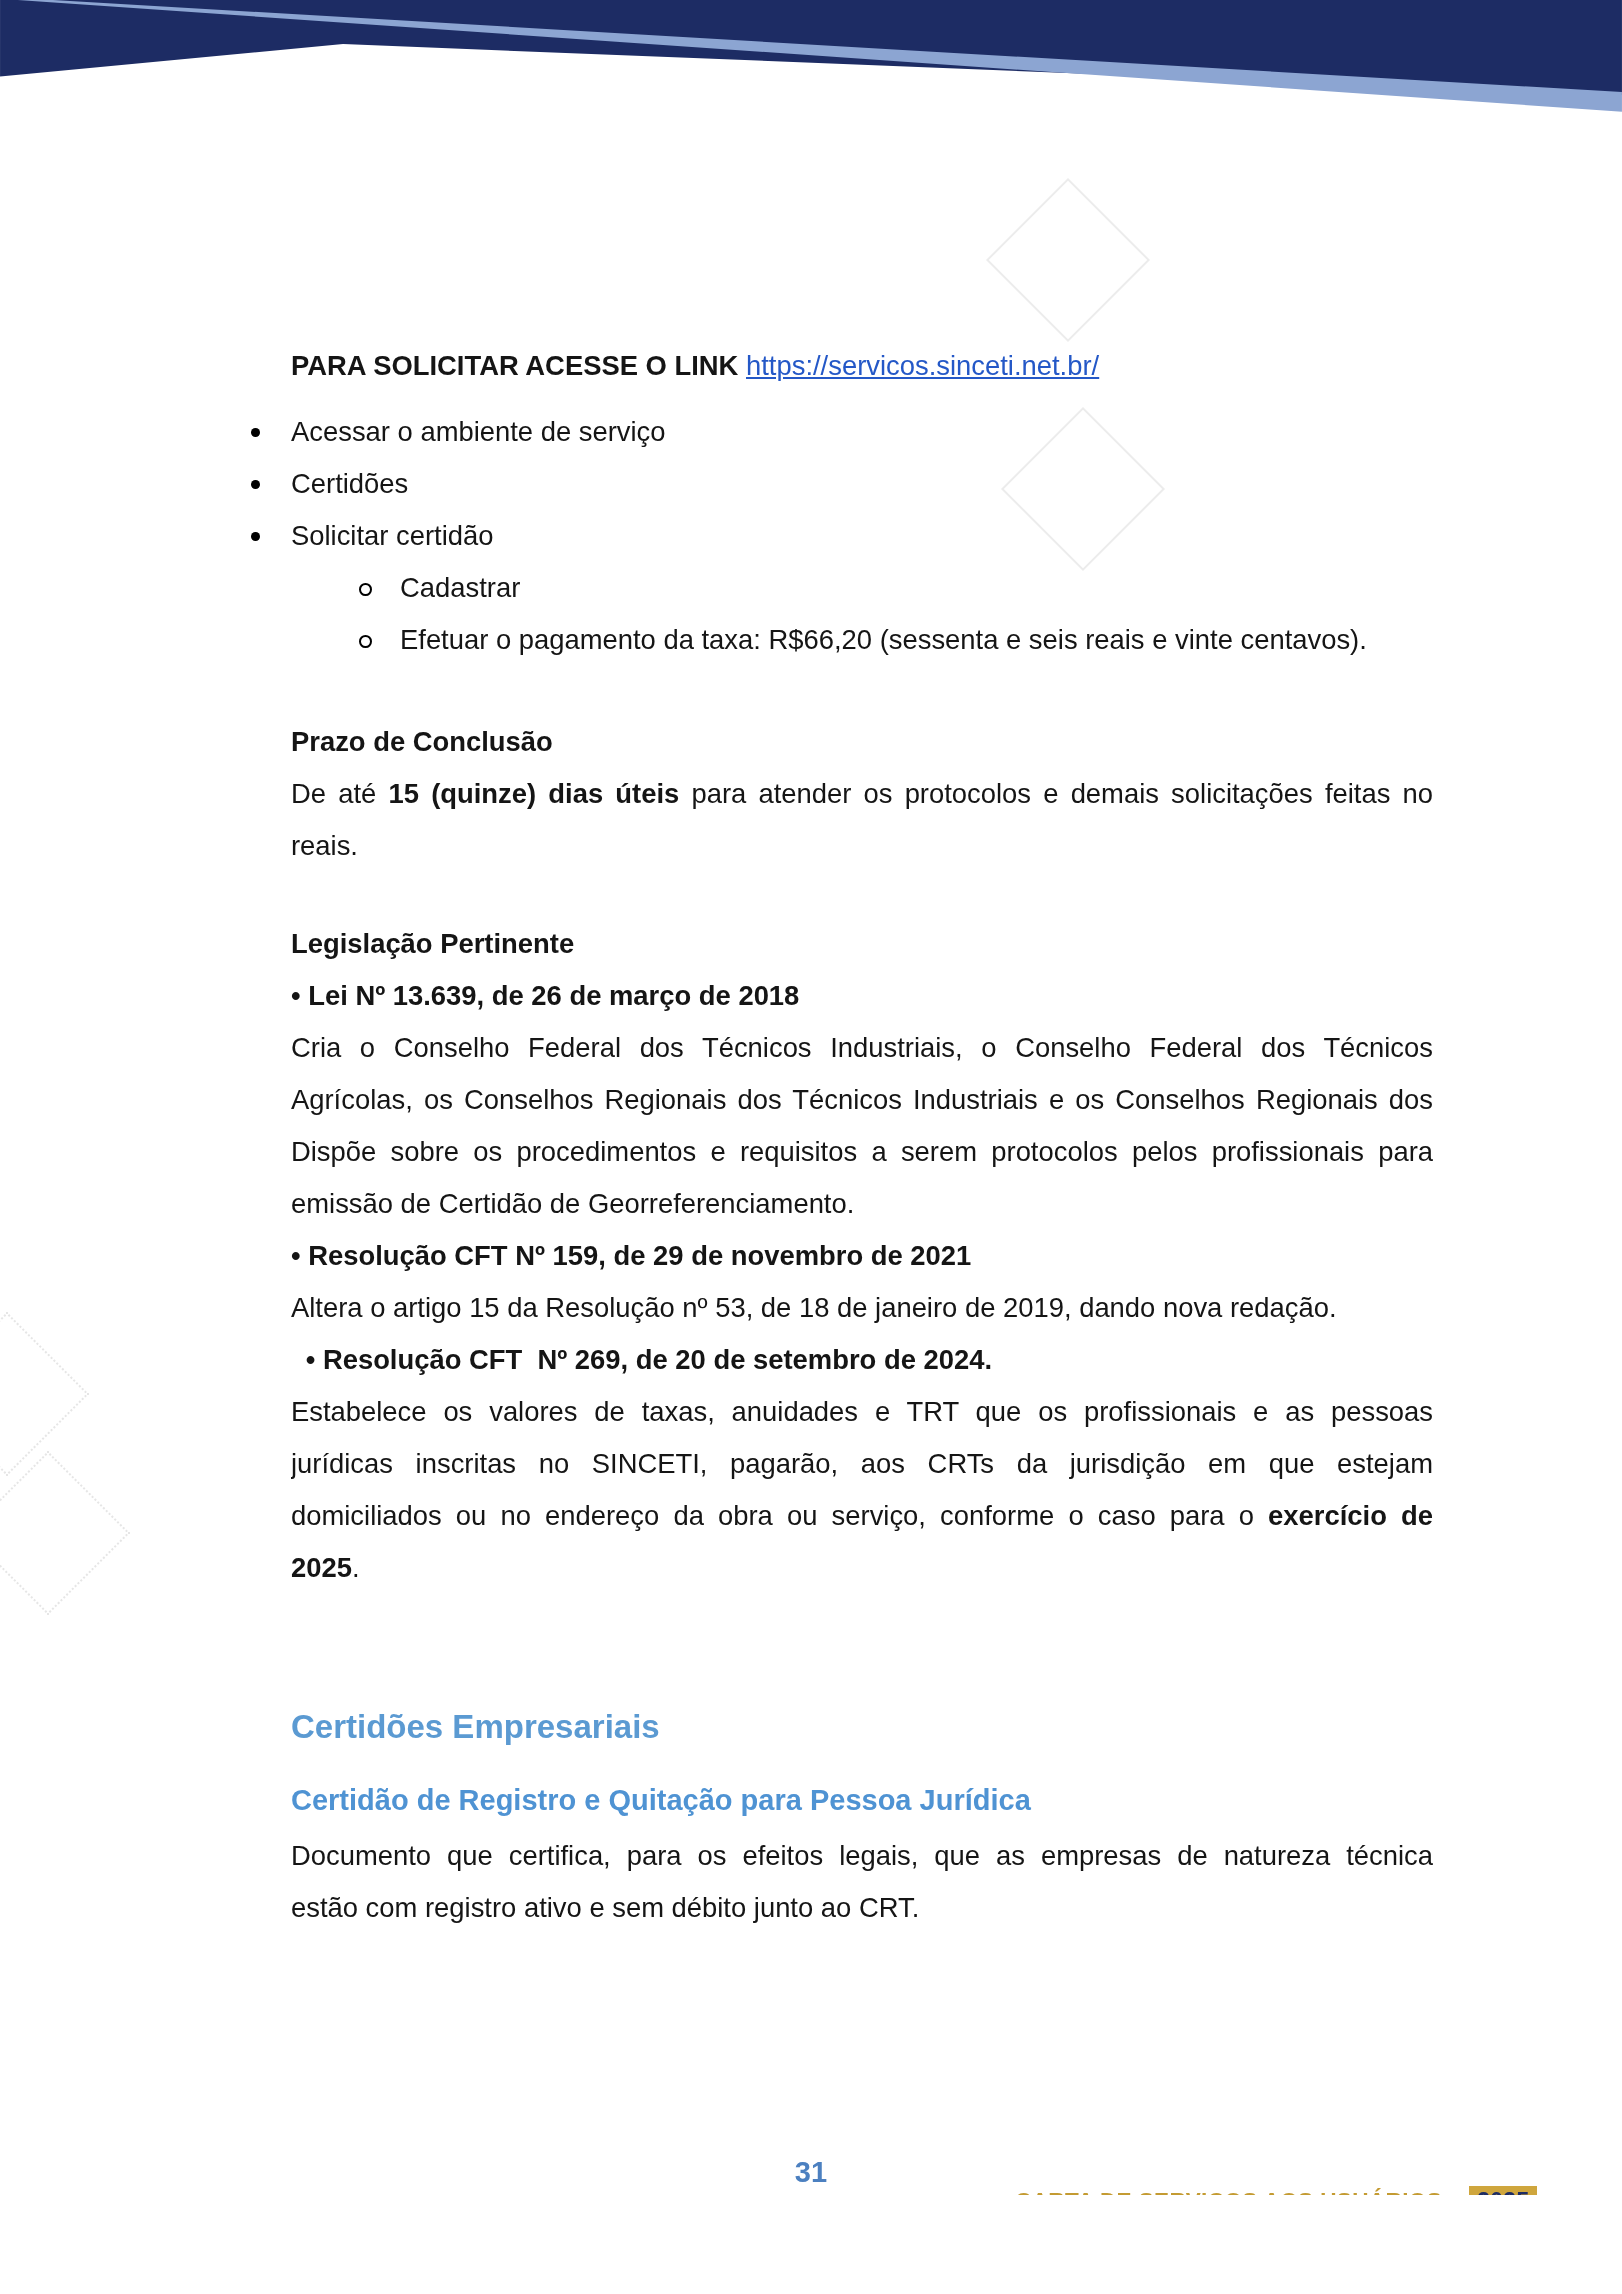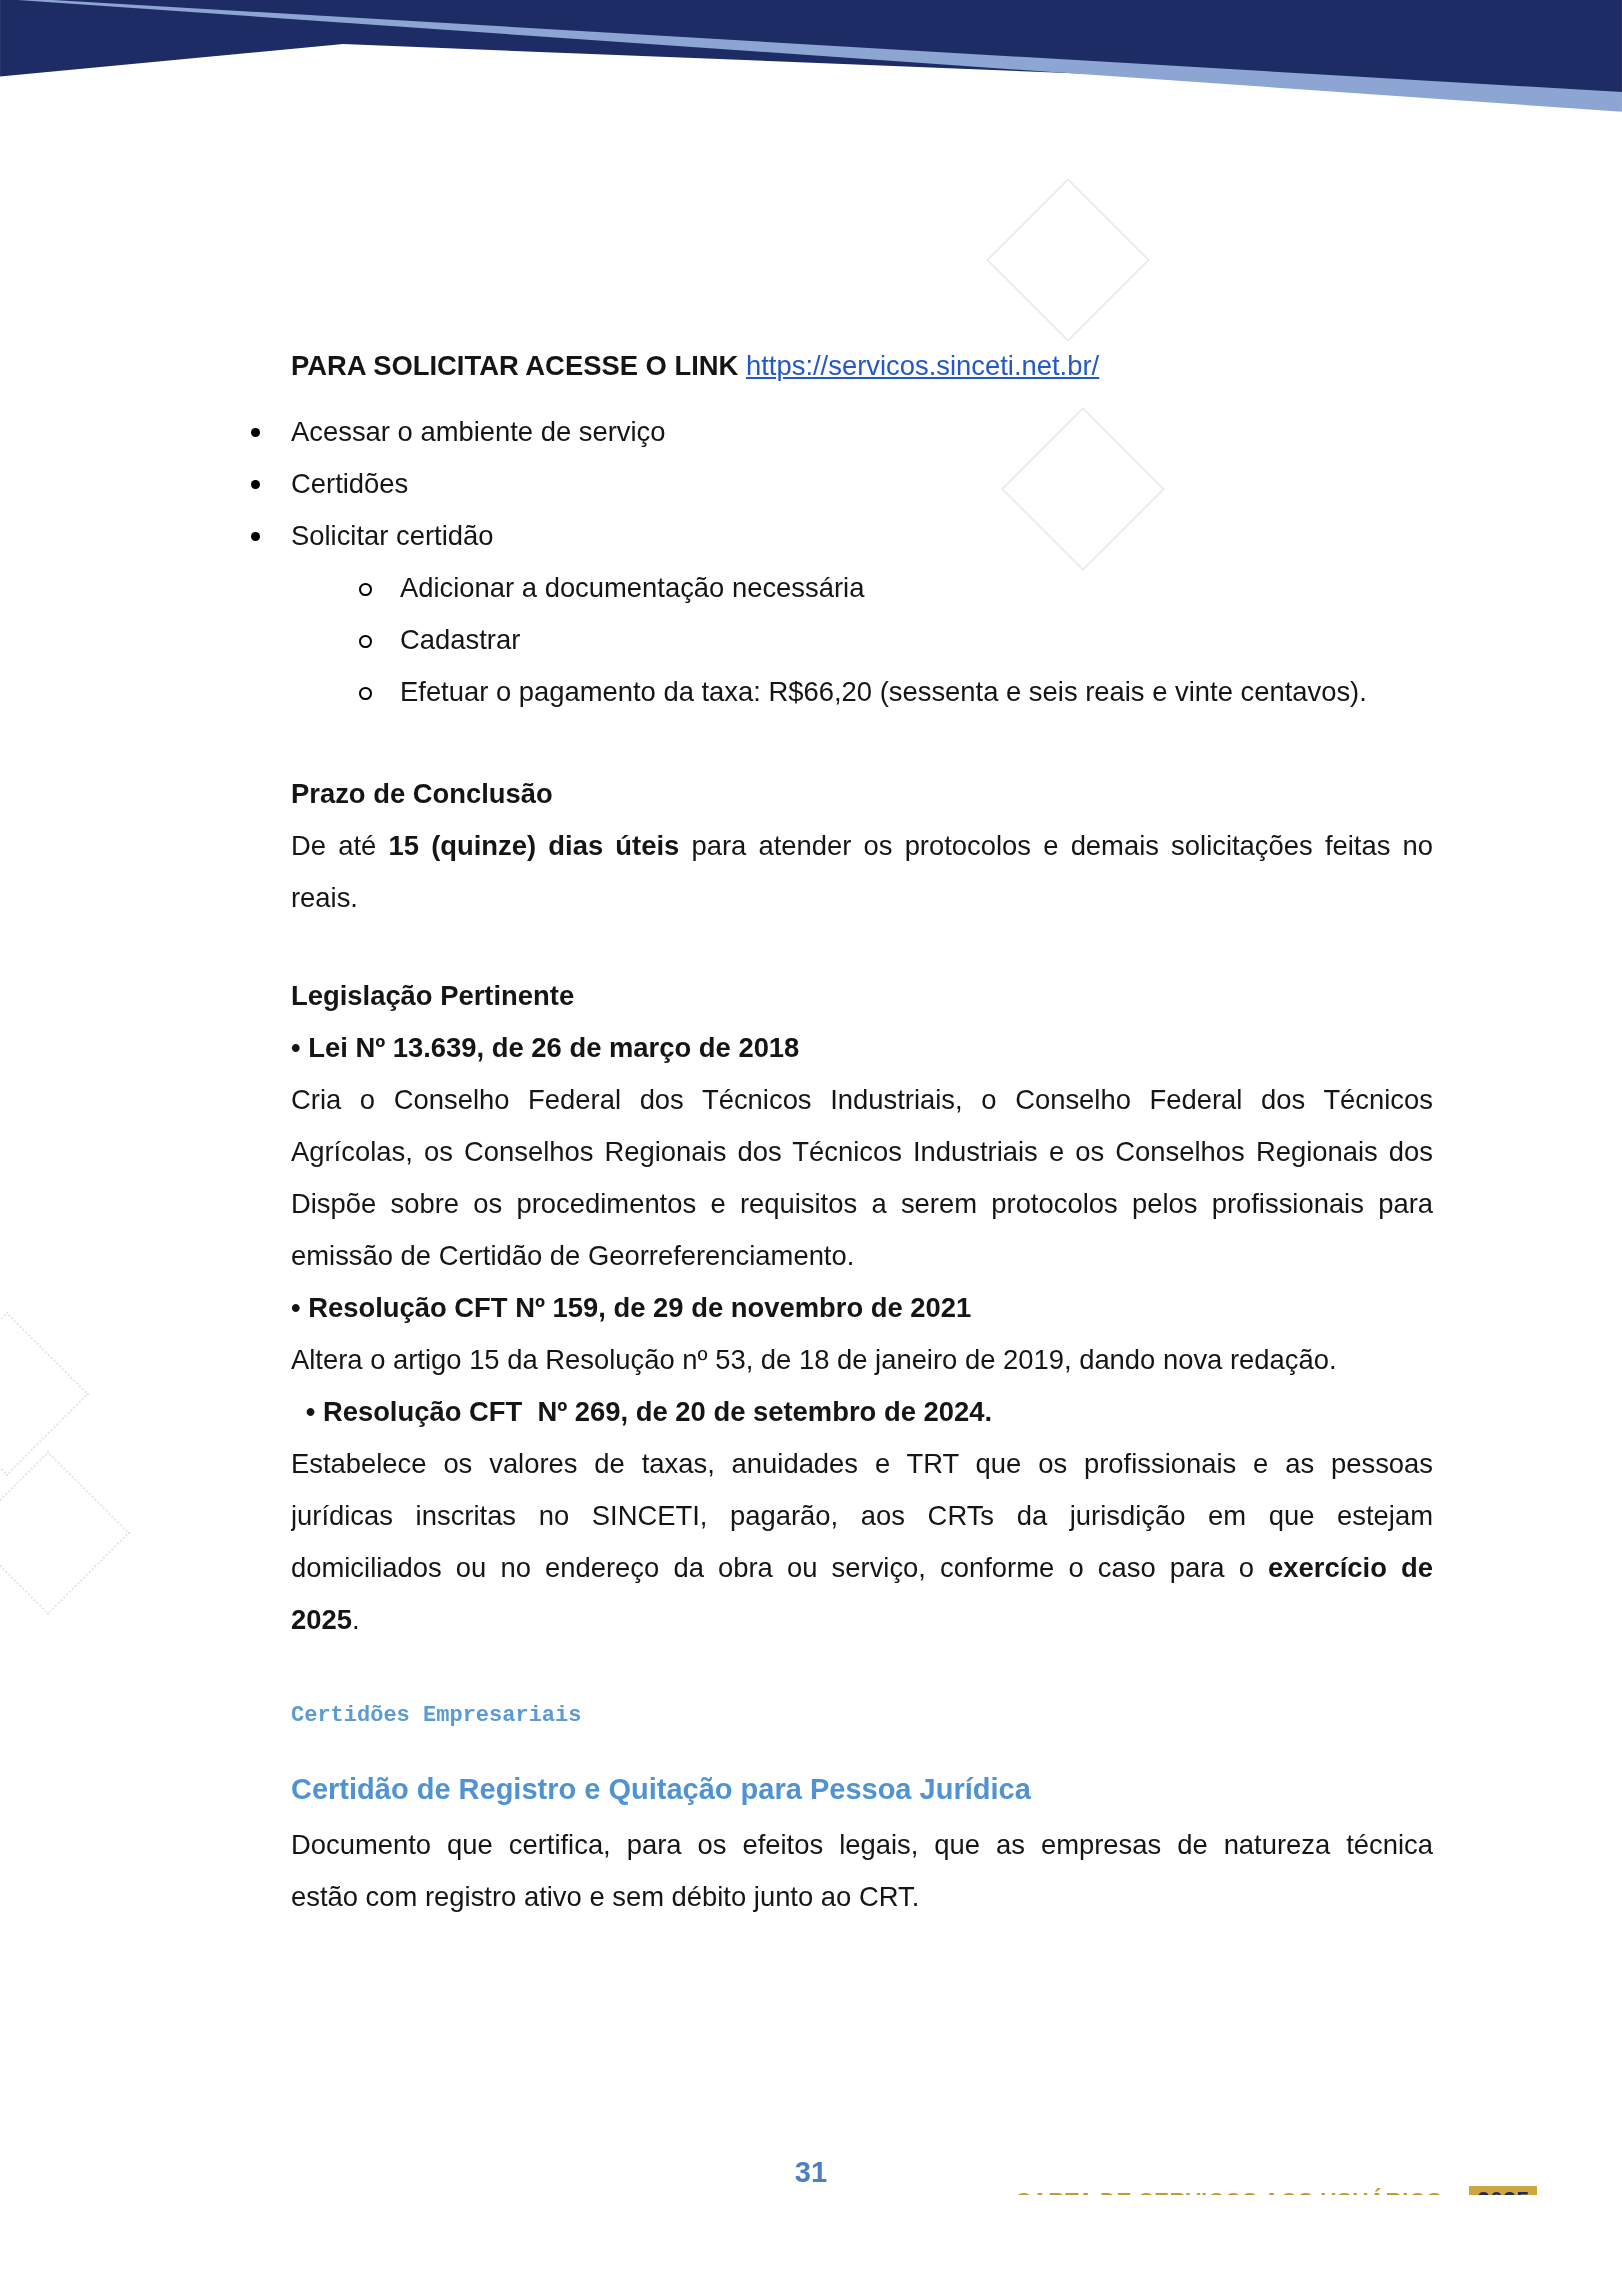--- a/index.html
+++ b/index.html
@@ -31,22 +31,22 @@
              border-radius:50%; background:#000; }
   .l2 { position:relative; padding-left:109px; }
   .l2 .ring { position:absolute; left:68px; top:21.6px; width:8.8px; height:8.8px;
               border:2px solid #000; border-radius:50%; background:transparent; }
 
   .mt-b1     { margin-top:13.7px; }
   .mt-prazo  { margin-top:50px; }
   .mt-legis  { margin-top:46px; }
   .indent15  { padding-left:14.7px; }
 
-  .h1blue { font-size:22px; line-height:43px; font-weight:bold; color:#5b9ad2;
-            margin-top:48px;font-family:Liberation Mono, monospace; }
+  .h1blue { font-size:33px; line-height:43px; font-weight:bold; color:#5b9ad2;
+            margin-top:111px; }
   .h2blue { font-size:29px; line-height:39px; font-weight:bold; color:#4f93d3;
             margin-top:33px; }
   .mt-doc { margin-top:10.8px; }
 
   
   .pageno { position:absolute; top:2156px; left:0; width:100%; text-align:center;
             color:#4c80c0; font-weight:bold; font-size:29px; line-height:33px; }
   .brandrow { position:absolute; top:2186px; right:85px; display:flex;
               align-items:center; gap:27px; }
   .brand { color:#c49b32; font-weight:bold; font-size:22.5px; letter-spacing:0.4px;
@@ -81,24 +81,20 @@
     </div>
     <div class="line l1">
       <span class="dot"></span>
       <span>Certidões</span>
     </div>
     <div class="line l1">
       <span class="dot"></span>
       <span>Solicitar certidão</span>
     </div>
 
-    <div class="line l2">
-      <span class="ring"></span>
-      <span>Adicionar a documentação necessária</span>
-    </div>
     <div class="line l2">
       <span class="ring"></span>
       <span>Cadastrar</span>
     </div>
     <div class="line l2">
       <span class="ring"></span>
       <span>Efetuar o pagamento da taxa: R$66,20 (sessenta e seis reais e vinte centavos).</span>
     </div>
 
     <div class="line bt mt-prazo">Prazo de Conclusão</div>

